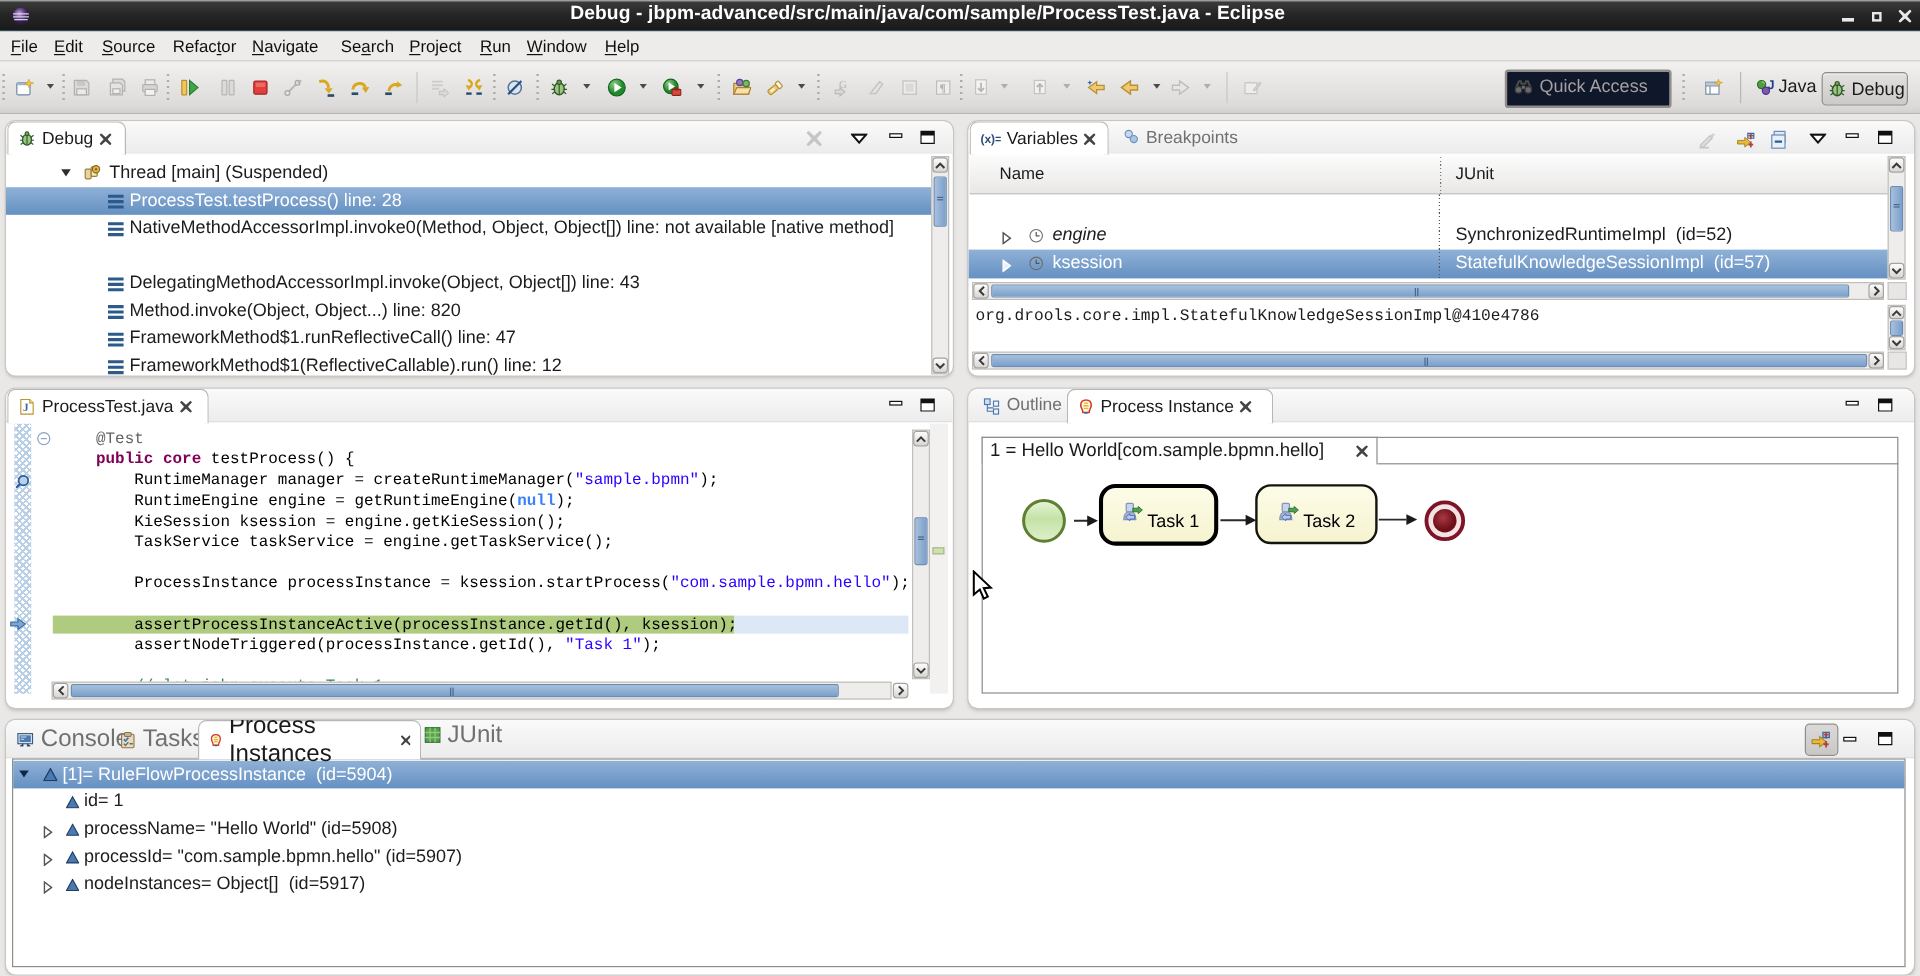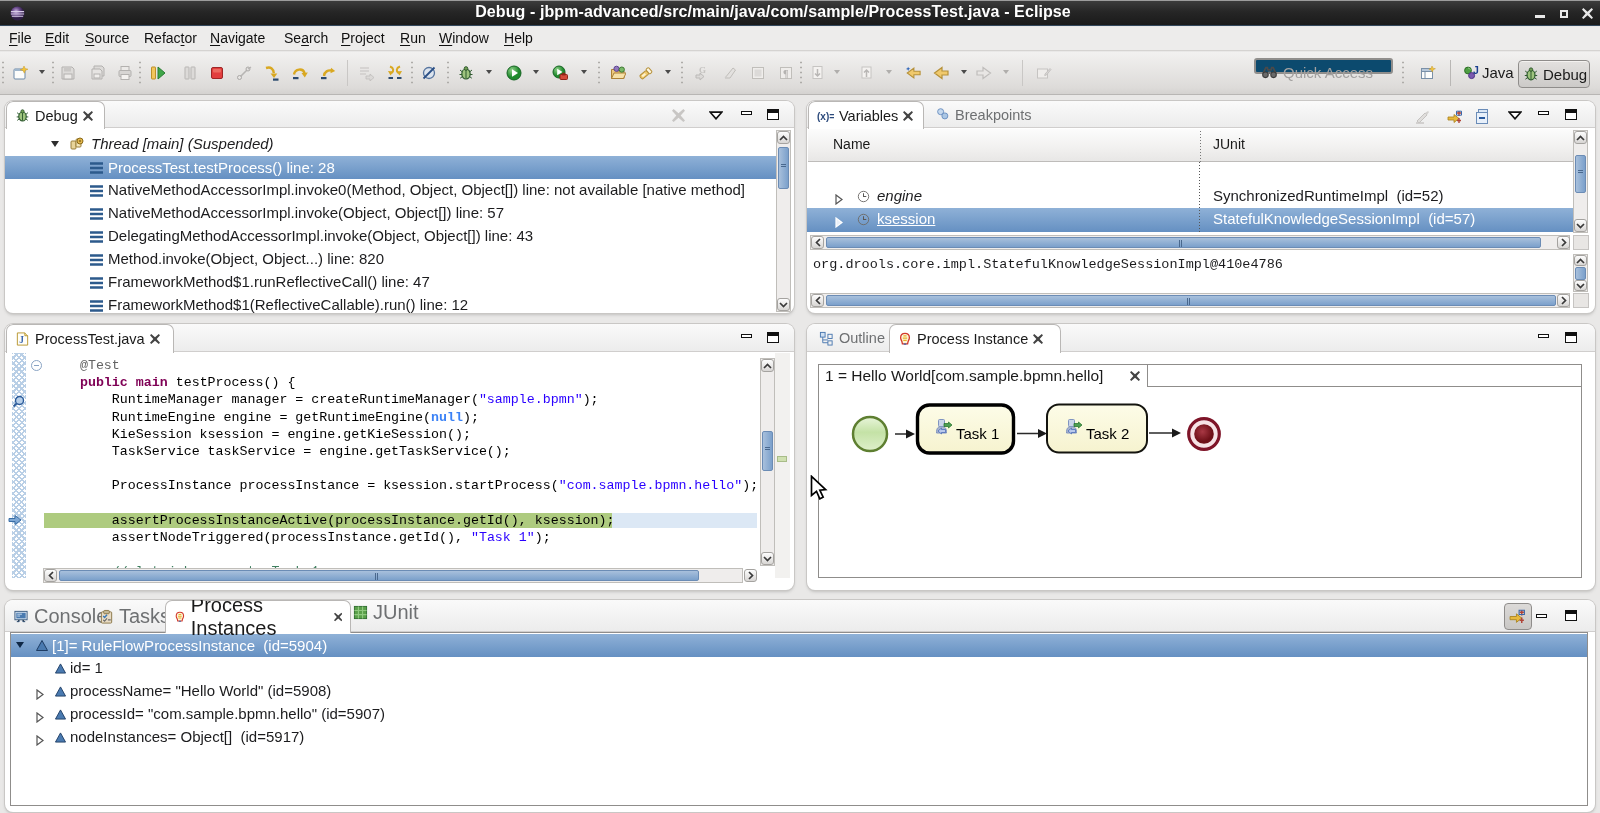--- a/index.html
+++ b/index.html
@@ -252,21 +252,21 @@
   <div class="chev" style="left:961px"></div>
   <svg class="ti" style="left:976px" viewBox="0 0 16 16">
       <path d="M7 2.5 v3.5 h-6 v4 h6 v3.5 L14.5 8 z" fill="#e8e6e4" stroke="#bfbdbb" stroke-width="1.2"></path>
     </svg>
   <div class="chev dis" style="left:1003px"></div>
   <div class="tsep2" style="left:1022px"></div>
   <svg class="ti" style="left:1036px" viewBox="0 0 16 16">
       <rect x="1.5" y="4" width="10" height="9" fill="#efedeb" stroke="#c6c4c2"></rect>
       <path d="M9 9 L14 3.5 l1 1 L10.5 10 l-1.8 0.6 z" fill="#d8d6d4" stroke="#bfbdbb" stroke-width="0.8"></path>
     </svg>
-  <div id="qa-box" class="abs" style="left:1254px; top:58px; width:139px; height:16px; background:#0c4a6e; border:2px solid #908e8c; border-radius:3px;">
+  <div id="qa-box" class="abs" style="left:1254px; top:58px; width:139px; height:32px; background:#0f172a; border:2px solid #908e8c; border-radius:3px;">
     <svg style="position:absolute;left:5px;top:4px" width="17" height="17" viewBox="0 0 16 16">
         <path d="M2 9 l2.5-5.5 h1.5 l0.5 2 h3 l0.5-2 h1.5 L14 9" fill="none" stroke="#4a4a4a" stroke-width="1.6"></path>
         <circle cx="4.2" cy="10.2" r="2.6" fill="#6a6a6a" stroke="#3a3a3a"></circle>
         <circle cx="11.8" cy="10.2" r="2.6" fill="#6a6a6a" stroke="#3a3a3a"></circle>
         <rect x="6.8" y="7" width="2.4" height="2.4" fill="#6a6a6a"></rect>
       </svg>
     <span style="position:absolute;left:27px;top:4px;font-size:15px;color:#a3a1a0;">Quick Access</span>
   </div>
   <div class="tsep" style="left:1402px"></div>
   <svg class="ti" style="left:1420px" viewBox="0 0 16 16">
@@ -313,39 +313,33 @@
     <div class="pmin" style="left:736px; top:10px;"></div>
     <div class="pmax" style="left:762px; top:8px;"></div>
     <div class="trow" style="top:32px;">
       <div class="exp-open" style="left:46px; top:8px;"></div>
       <svg class="abs" style="left:64px; top:3px" width="16" height="16" viewBox="0 0 16 16">
           <rect x="2" y="5" width="5" height="8" rx="1" fill="#e8d49a" stroke="#9a7f3a"></rect>
           <rect x="7" y="3" width="5" height="8" rx="1" fill="#f4e6b8" stroke="#9a7f3a"></rect>
           <circle cx="11" cy="5" r="3" fill="#e2b64c" stroke="#8a6a1a"></circle>
           <circle cx="11" cy="5" r="1" fill="#8a6a1a"></circle>
         </svg>
-      <span class="txt" style="left:86px;font-style:italic;">Thread [main] (Suspended)</span>
+      <span class="txt" style="left:86px;">Thread [main] (Suspended)</span>
     </div>
     <div class="trow sel" style="top:55px; width:771px; height:23px;">
       <svg class="abs" style="left:84px; top:5px" width="15" height="14" viewBox="0 0 15 14">
           <path d="M1 2.5 h13 M1 7 h13 M1 11.5 h13" stroke="#2c5a8c" stroke-width="2.6"></path>
         </svg>
       <span class="txt" style="left:103px; top:3px;">ProcessTest.testProcess() line: 28</span>
     </div>
     <div class="trow" style="top:78px;">
       <svg class="abs" style="left:84px; top:5px" width="15" height="14" viewBox="0 0 15 14">
           <path d="M1 2.5 h13 M1 7 h13 M1 11.5 h13" stroke="#2c5a8c" stroke-width="2.6"></path>
         </svg>
       <span class="txt" style="left:103px;">NativeMethodAccessorImpl.invoke0(Method, Object, Object[]) line: not available [native method]</span>
-    </div>
-    <div class="trow" style="top:101px;">
-      <svg class="abs" style="left:84px; top:5px" width="15" height="14" viewBox="0 0 15 14">
-          <path d="M1 2.5 h13 M1 7 h13 M1 11.5 h13" stroke="#2c5a8c" stroke-width="2.6"></path>
-        </svg>
-      <span class="txt" style="left:103px;">NativeMethodAccessorImpl.invoke(Object, Object[]) line: 57</span>
     </div>
     <div class="trow" style="top:124px;">
       <svg class="abs" style="left:84px; top:5px" width="15" height="14" viewBox="0 0 15 14">
           <path d="M1 2.5 h13 M1 7 h13 M1 11.5 h13" stroke="#2c5a8c" stroke-width="2.6"></path>
         </svg>
       <span class="txt" style="left:103px;">DelegatingMethodAccessorImpl.invoke(Object, Object[]) line: 43</span>
     </div>
     <div class="trow" style="top:147px;">
       <svg class="abs" style="left:84px; top:5px" width="15" height="14" viewBox="0 0 15 14">
           <path d="M1 2.5 h13 M1 7 h13 M1 11.5 h13" stroke="#2c5a8c" stroke-width="2.6"></path>
@@ -435,21 +429,21 @@
       <span class="txt" style="left:406px;">SynchronizedRuntimeImpl&nbsp;&nbsp;(id=52)</span>
     </div>
     <div class="trow sel" style="top:107px; width:770px; height:24px;">
       <div class="exp-closed" style="left:28px; top:6px;"><svg width="8" height="11" viewBox="0 0 8 11">
             <path d="M1 1 L7 5.5 L1 10 z" fill="#eaf0f8" stroke="#fff" stroke-width="1.2"></path>
           </svg></div>
       <svg class="abs" style="left:50px; top:5px" width="13" height="13" viewBox="0 0 14 14">
           <circle cx="7" cy="7" r="5.6" fill="url(#sph)" stroke="#6e6c6a"></circle>
           <path d="M7 3.6 v3.4 h3" fill="none" stroke="#5a5856" stroke-width="1.1"></path>
         </svg>
-      <span class="txt" style="left:70px;text-decoration:underline;">ksession</span>
+      <span class="txt" style="left:70px;">ksession</span>
       <span class="txt" style="left:406px;">StatefulKnowledgeSessionImpl&nbsp;&nbsp;(id=57)</span>
     </div>
     <div class="abs" style="left:392px; top:61px; width:1px; height:70px; background:repeating-linear-gradient(#555 0 1px, transparent 1px 3px);"></div>
     <div class="sb-v" style="left:766px; top:29px; height:103px;">
       <div class="sb-btn" style="left:0px; top:0px;">
           <svg width="9" height="6" viewBox="0 0 9 6">
             <path d="M1 5 L4.5 1.5 L8 5" fill="none" stroke="#3a3a3a" stroke-width="1.7"></path>
           </svg>
         </div>
       <div class="sb-thumb-v" style="top:24px; height:38px;">
@@ -532,21 +526,21 @@
     <svg class="abs" style="left:7px; top:71px" width="13" height="13" viewBox="0 0 13 13">
         <circle cx="7.5" cy="5.5" r="4" fill="#b8d0ea" stroke="#2a5a9a" stroke-width="1.4"></circle>
         <path d="M4.5 8.5 L1.5 11.5" stroke="#2a5a9a" stroke-width="1.8"></path>
       </svg>
     <div class="abs" style="left:39px; top:189px; width:568px; height:15px; background:#aecb7f;"></div>
     <div class="abs" style="left:607px; top:189px; width:145px; height:15px; background:#dce8f5;"></div>
     <svg class="abs" style="left:3px; top:190px" width="14" height="12" viewBox="0 0 14 12">
         <path d="M1 4.5 h6 V1.5 L13 6 L7 10.5 V7.5 H1 z" fill="#7da7d4" stroke="#3a6ea5" stroke-width="1"></path>
       </svg>
     <pre class="abs mono" style="left:43px; top:33px; font-size:13.3px; line-height:17.2px; color:#000;"><span style="color:#646464">    @Test</span>
-    <b style="color:#7f0055">public</b> <b style="color:#7f0055">main</b> testProcess() {
+    <b style="color:#7f0055">public</b> <b style="color:#7f0055">core</b> testProcess() {
         RuntimeManager manager = createRuntimeManager(<span style="color:#2a00ff">"sample.bpmn"</span>);
         RuntimeEngine engine = getRuntimeEngine(<b style="color:#3b82f6">null</b>);
         KieSession ksession = engine.getKieSession();
         TaskService taskService = engine.getTaskService();
 
         ProcessInstance processInstance = ksession.startProcess(<span style="color:#2a00ff">"com.sample.bpmn.hello"</span>);
 
         assertProcessInstanceActive(processInstance.getId(), ksession);
         assertNodeTriggered(processInstance.getId(), <span style="color:#2a00ff">"Task 1"</span>);
 

